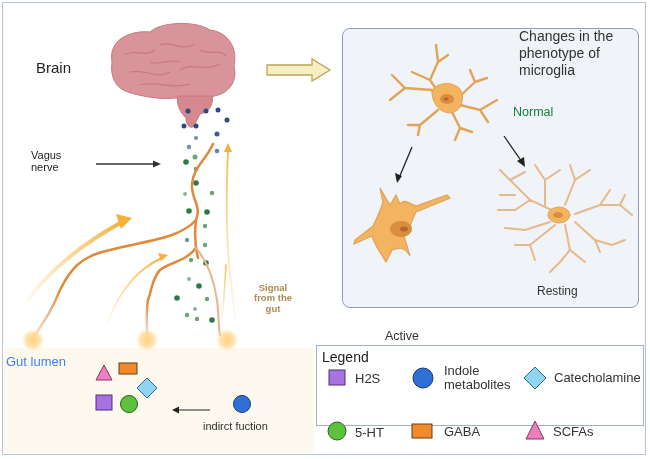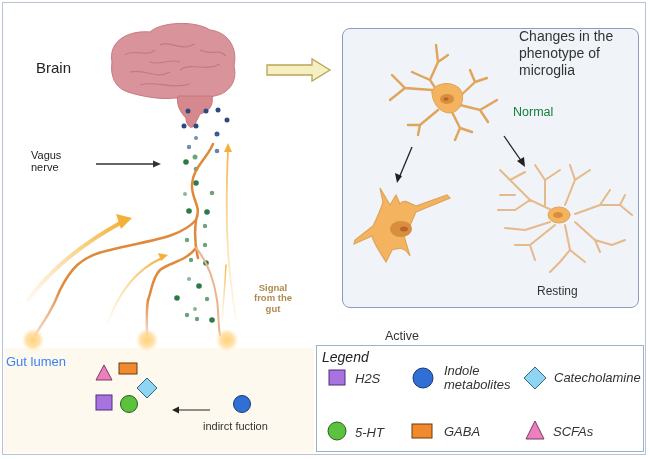--- a/index.html
+++ b/index.html
@@ -2,21 +2,21 @@
 <html><head>
 <meta charset="utf-8">
 <style>
   html,body{margin:0;padding:0;background:#fff;}
   body{width:650px;height:459px;position:relative;overflow:hidden;font-family:"Liberation Sans",sans-serif;color:#222;}
   .frame{position:absolute;left:2px;top:2px;width:644px;height:453px;border:1px solid #b9c3d6;box-sizing:border-box;}
   svg.full{position:absolute;left:0;top:0;}
   .lbl{position:absolute;font-size:14px;color:#222;line-height:1.15;}
   .micro-box{position:absolute;left:342px;top:28px;width:297px;height:280px;border:1.5px solid #8e9cb8;border-radius:8px;background:#f0f3f8;box-sizing:border-box;}
   .gut{position:absolute;left:4px;top:348px;width:310px;height:105px;background:#fdf9ee;}
-  .legend{position:absolute;left:316px;top:345px;width:328px;height:107px;border:1.5px solid #9fb0cc;background:#fff;box-sizing:border-box;font-style:italic;}
+  .legend{position:absolute;left:316px;top:345px;width:328px;height:81px;border:1.5px solid #9fb0cc;background:#fff;box-sizing:border-box;}
   .leg-item{position:absolute;font-size:13px;color:#333;line-height:1.15;}
 </style>
 </head>
 <body>
 
 <div class="frame"></div>
 
 <div class="gut"></div>
 
 <svg class="full" width="650" height="459">

